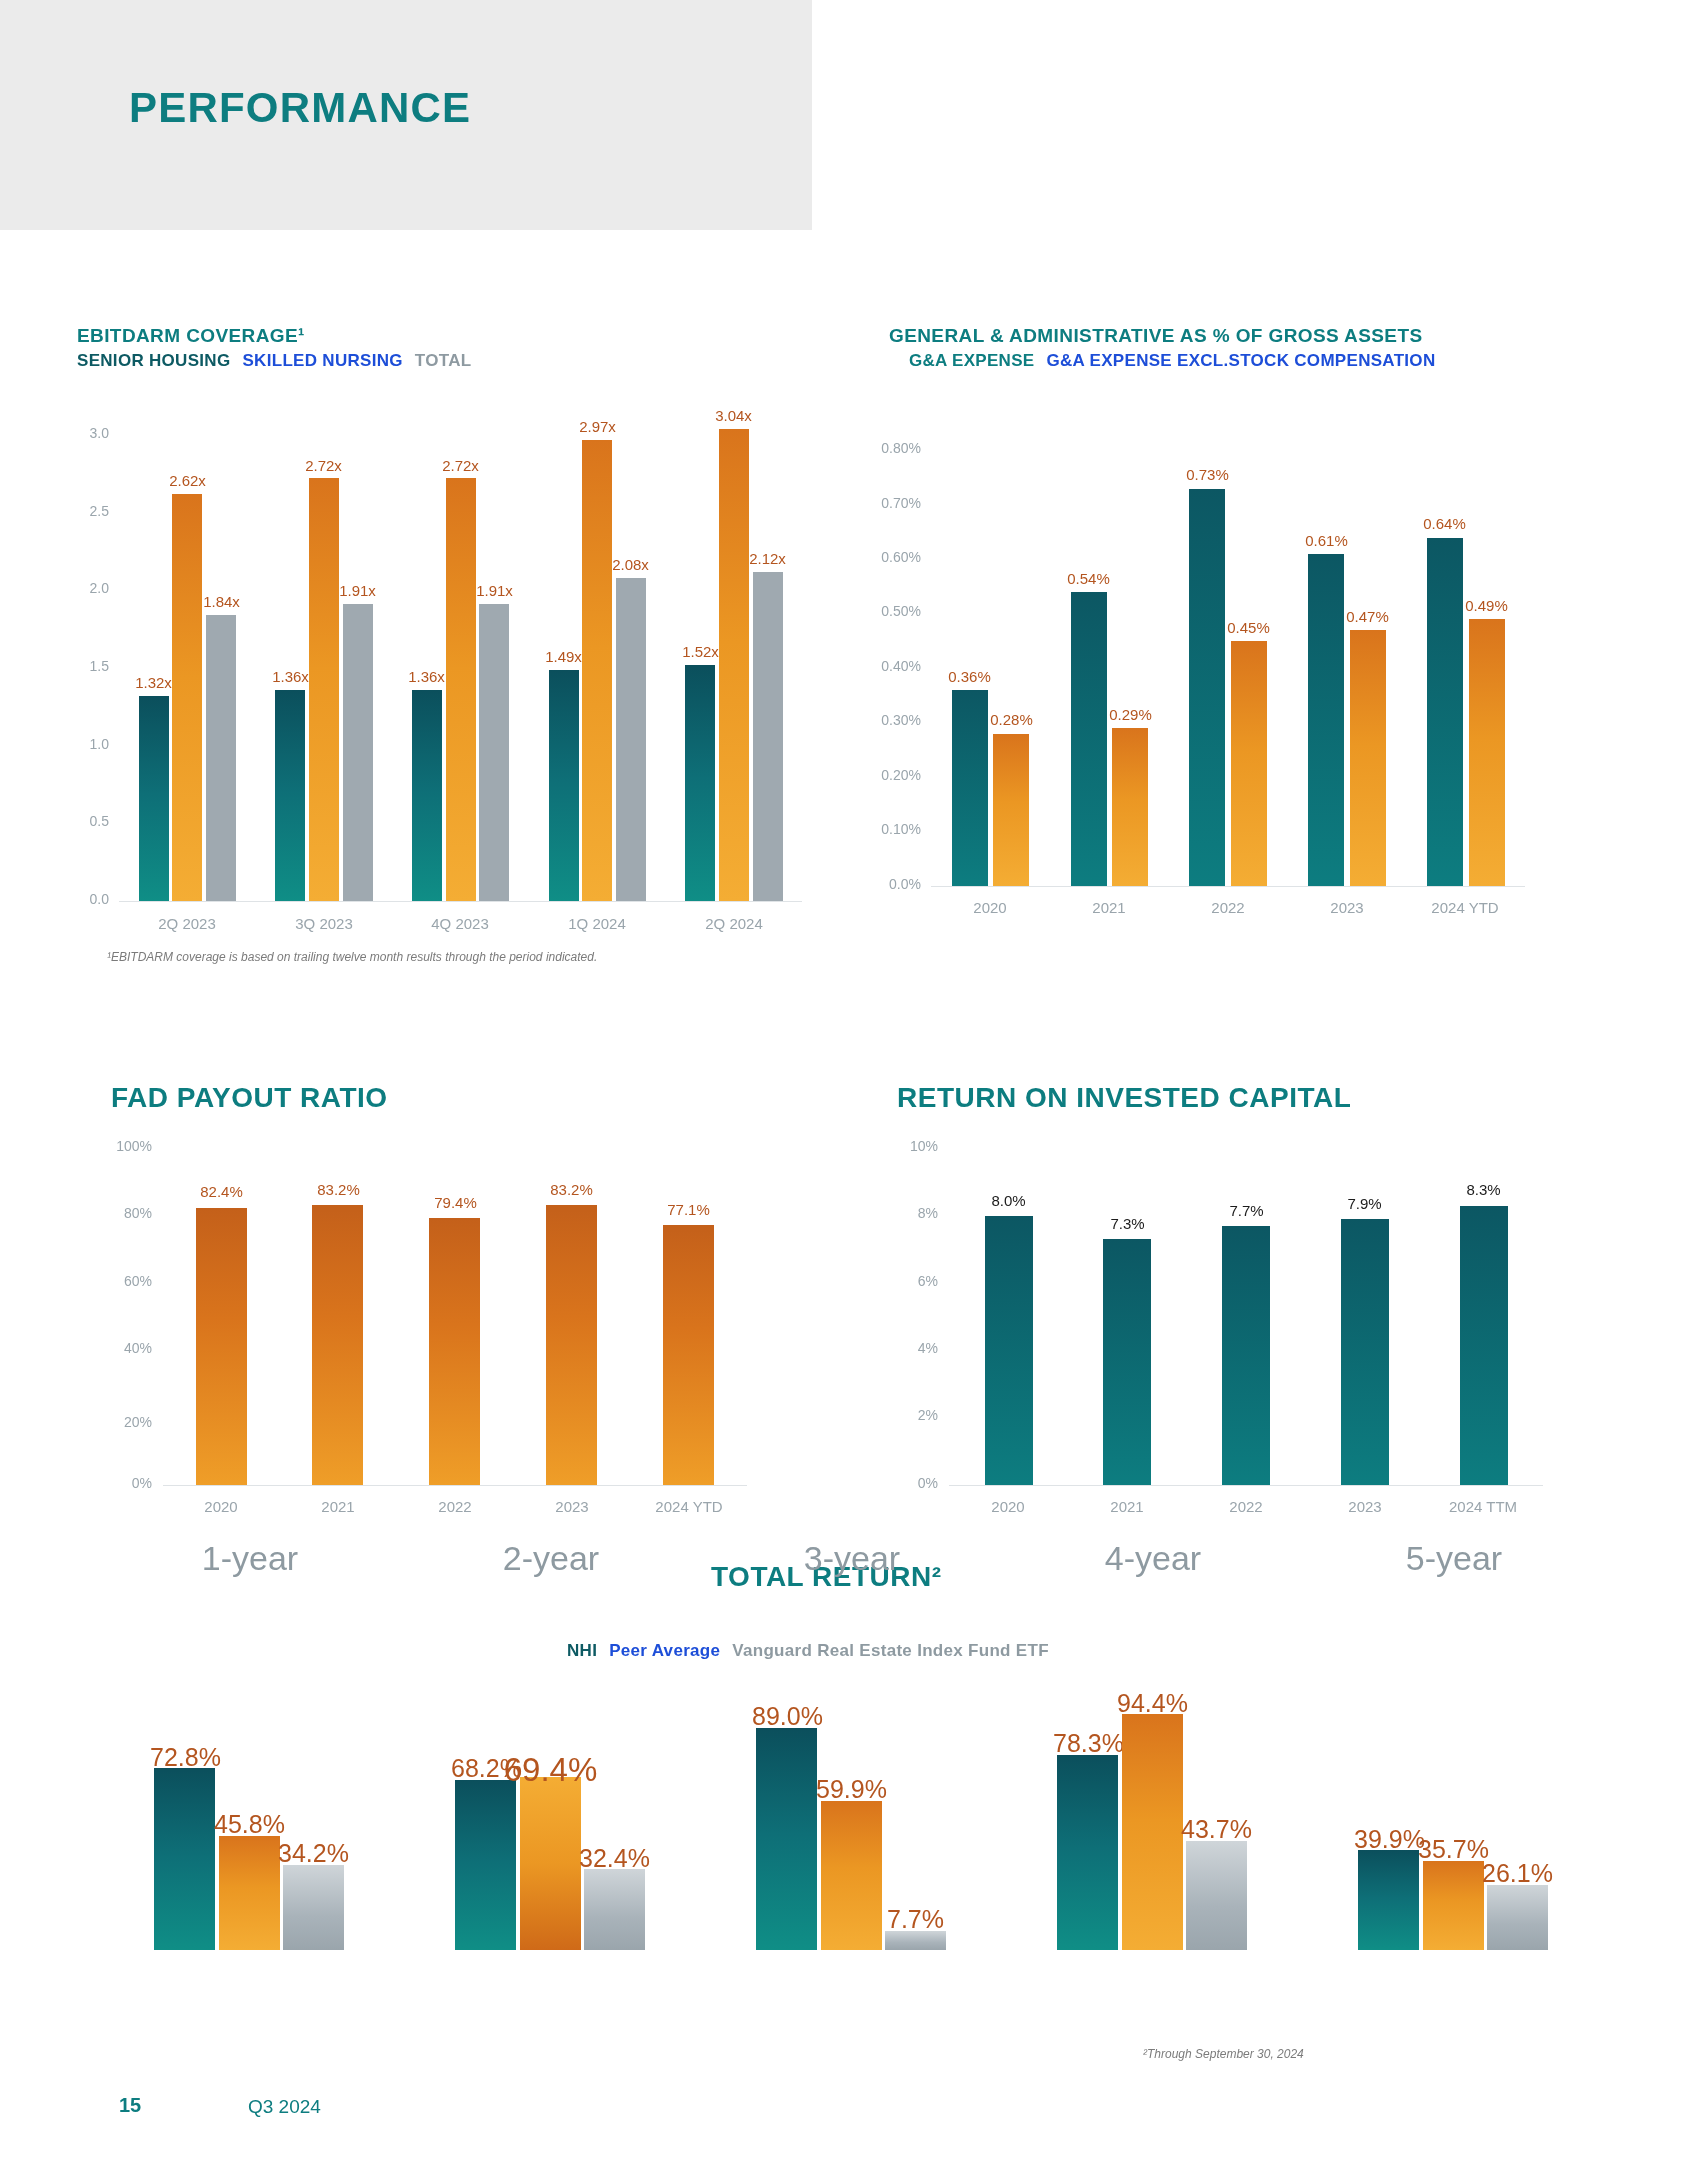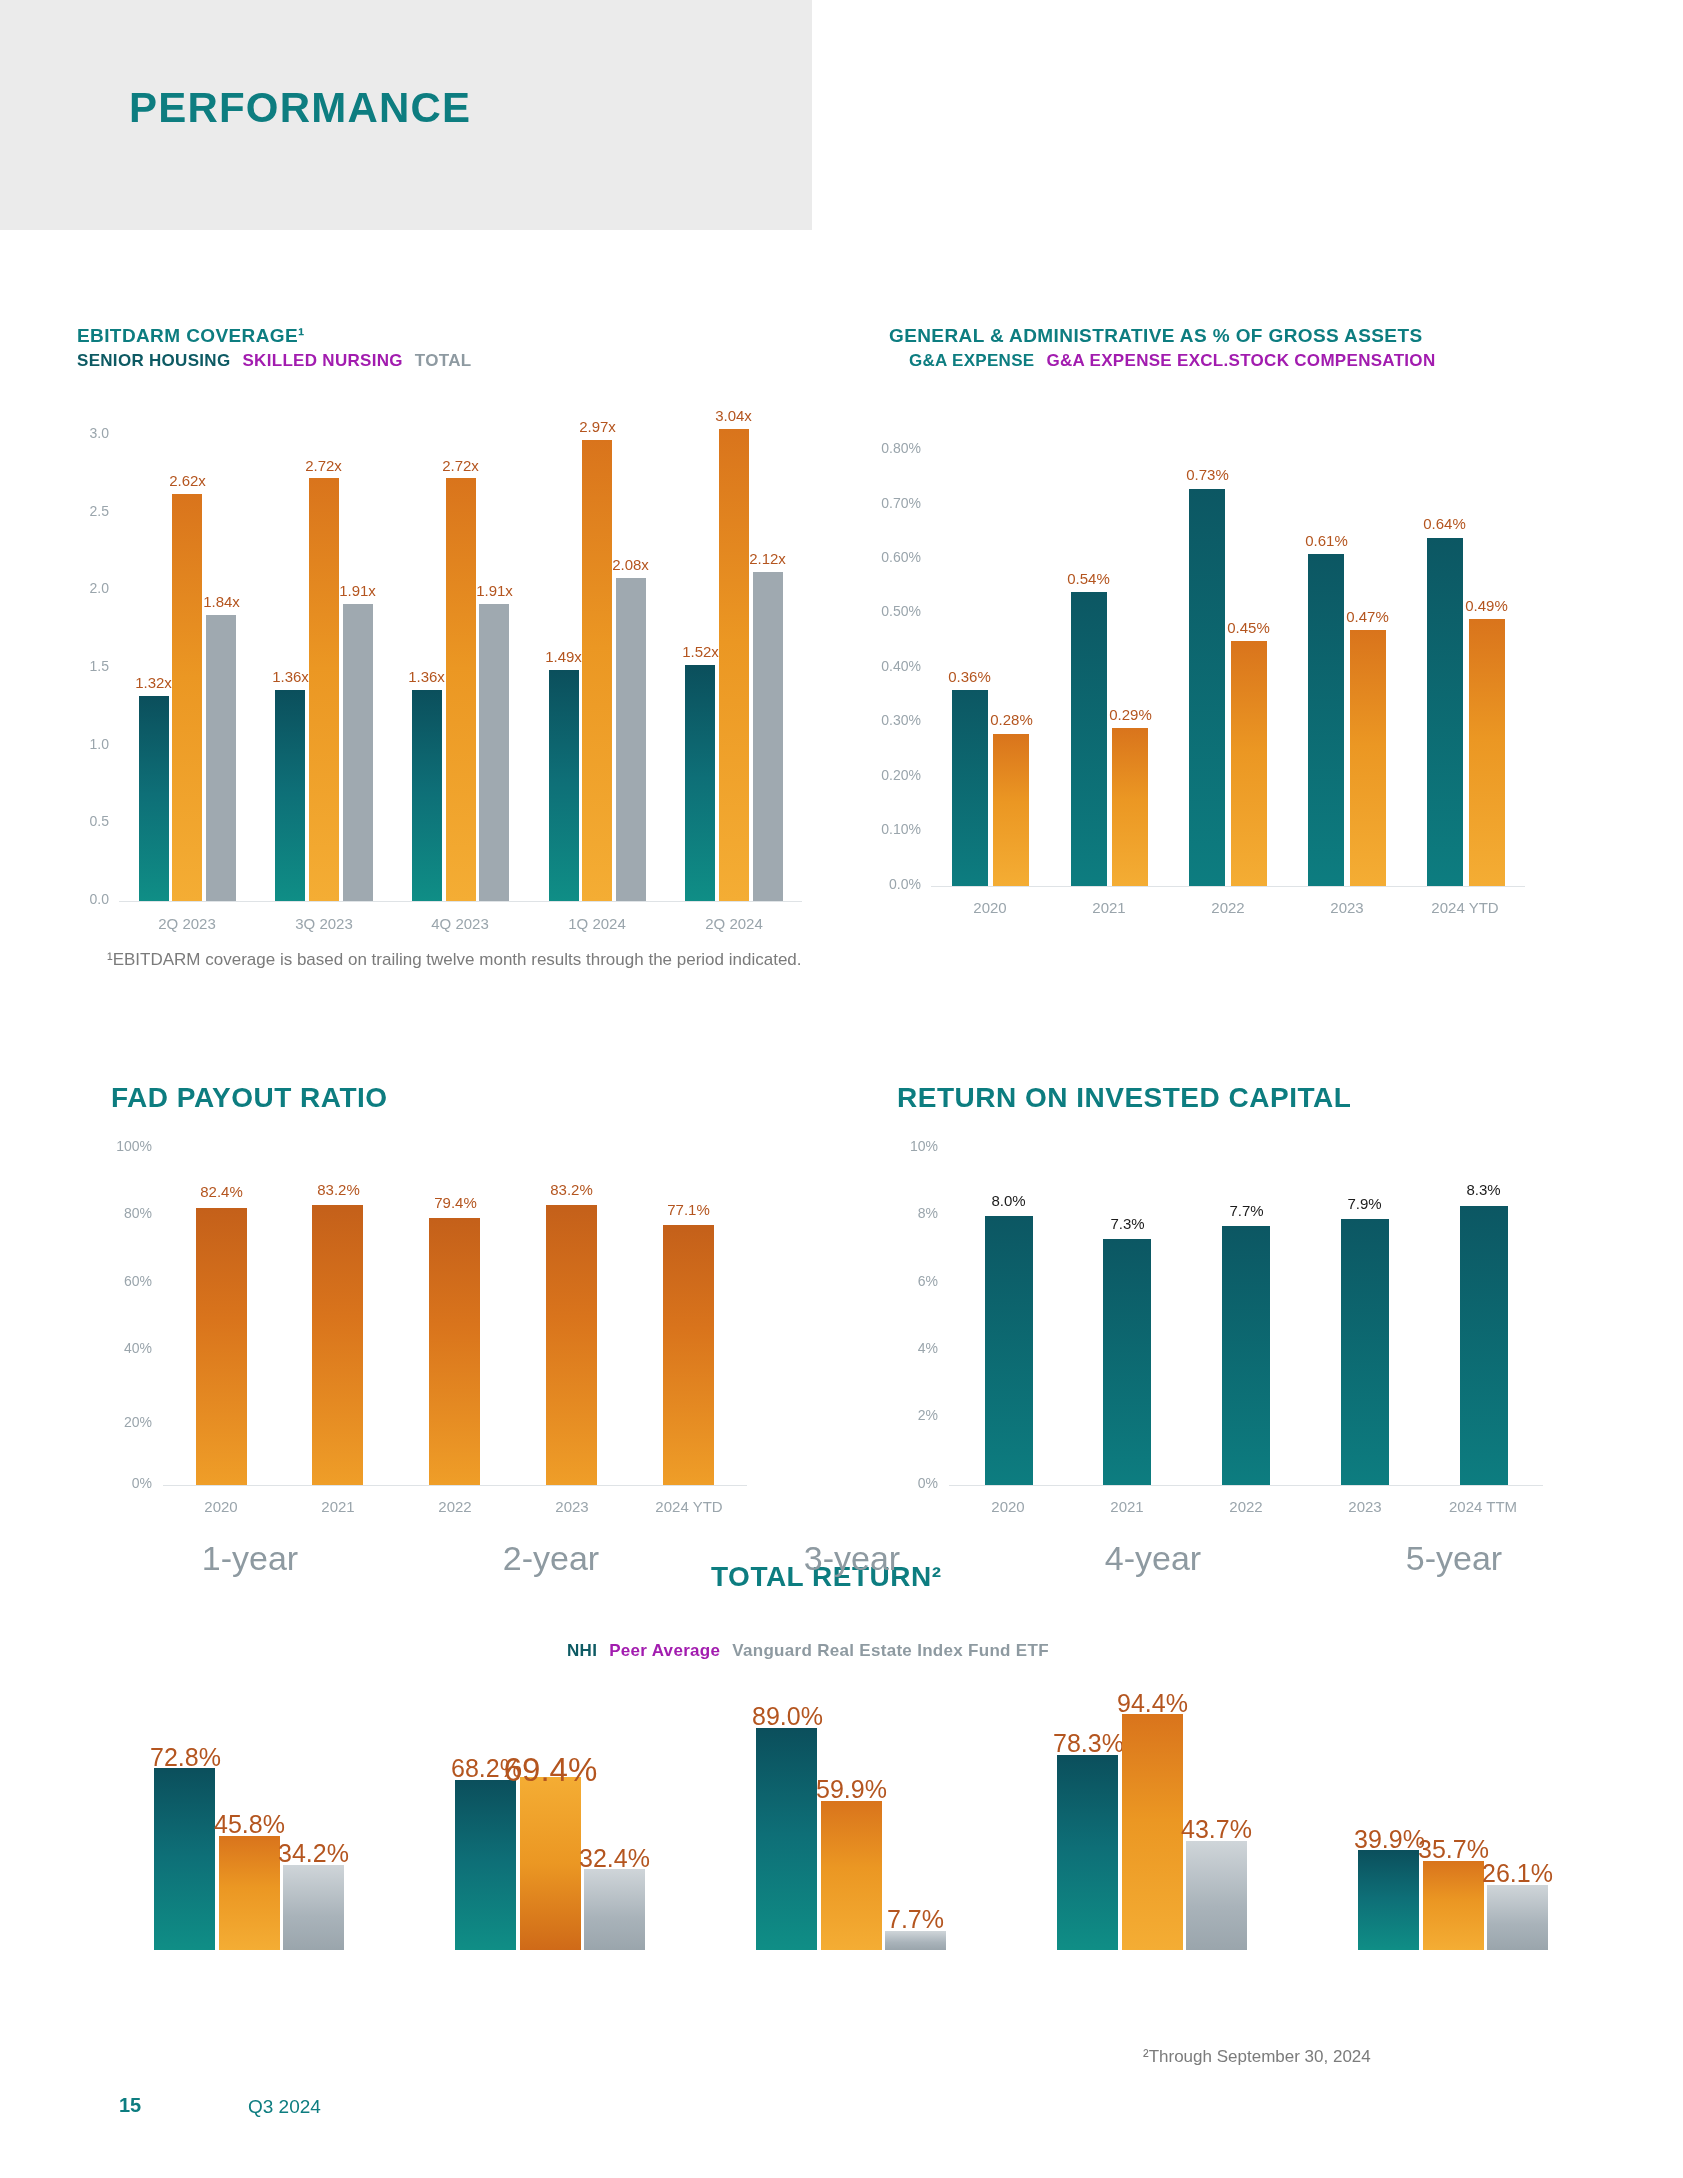--- a/index.html
+++ b/index.html
@@ -15,38 +15,38 @@
   .page-title{
     position:absolute;left:129px;top:84px;
     font-size:42px;font-weight:bold;letter-spacing:1.2px;color:#0d7d80;
   }
   
   .chart-title{font-size:19px;font-weight:bold;letter-spacing:0.4px;color:#0d7d80;}
   .chart-title.big{font-size:28px;letter-spacing:0.5px;}
   .legend{font-size:17px;font-weight:bold;letter-spacing:0.3px;margin-top:3px;}
   .legend .sw-teal{color:#0d5a63;}
   .legend .sw-deepteal{color:#0d7d80;}
-  .legend .sw-orange{color:#a21caf;}
+  .legend .sw-orange{color:#1d4ed8;}
   .legend .sw-gray{color:#8e9aa1;}
   .legend .sep{display:inline-block;width:7px;}
   .axis-label{
     position:absolute;font-size:14px;color:#9aa5ac;
     text-align:right;white-space:nowrap;
   }
   .x-label{
     position:absolute;font-size:15px;color:#9aa5ac;text-align:center;white-space:nowrap;
   }
   .baseline{position:absolute;background:#dfe3e6;height:1px;}
   .bar{position:absolute;bottom:0;}
   .vlabel{
     position:absolute;font-size:15px;color:#b4551f;white-space:nowrap;text-align:center;
   }
   .vlabel.dark{color:#1c1c1c;}
   .footnote{
-    position:absolute;font-size:17px;color:#7b7b7b;white-space:nowrap;
+    position:absolute;font-style:italic;font-size:12px;color:#7b7b7b;white-space:nowrap;
   }
   
   .g-teal   {background:linear-gradient(180deg,#0b4f5c 0%,#0e6f77 48%,#0f8e86 100%);}
   .g-tealflat{background:linear-gradient(180deg,#0c5763 0%,#0d7d80 100%);}
   .g-orange {background:linear-gradient(180deg,#d9741c 0%,#eb9723 45%,#f4ad34 100%);}
   .g-orange-r{background:linear-gradient(180deg,#f4ad34 0%,#eb9723 50%,#cf6a18 100%);}
   .g-orange-d{background:linear-gradient(180deg,#c4601a 0%,#d9741c 40%,#ef9e28 100%);}
   .g-gray   {background:linear-gradient(180deg,#cfd5d9 0%,#a9b3ba 60%,#9aa5ac 100%);}
   .g-grayflat{background:#9fa9b0;}
   

